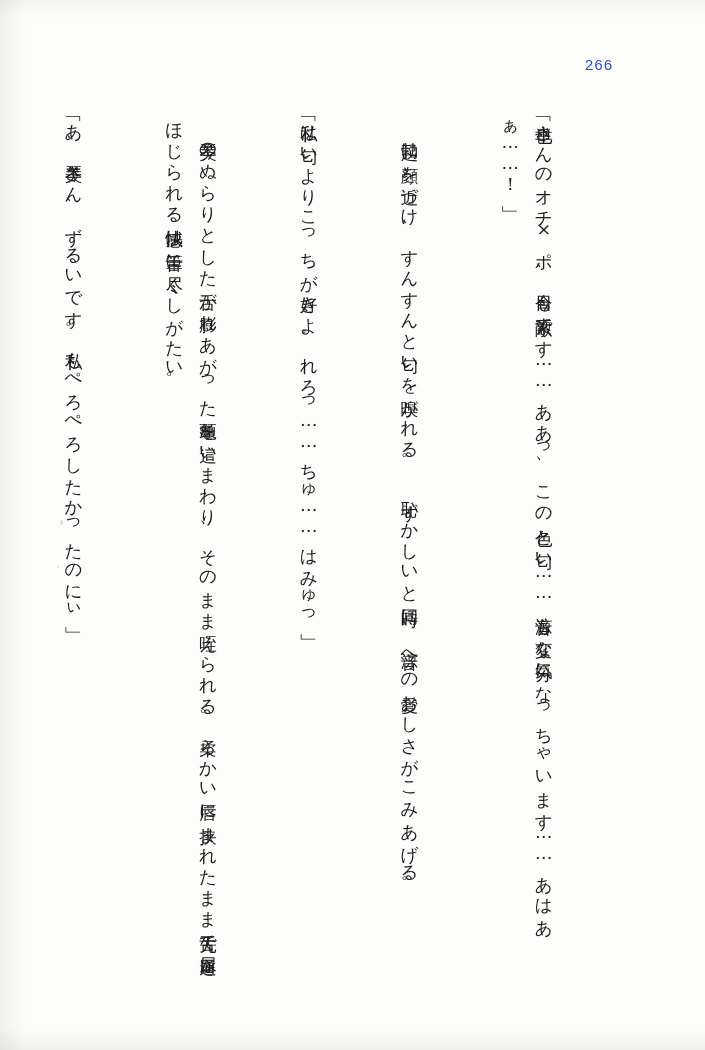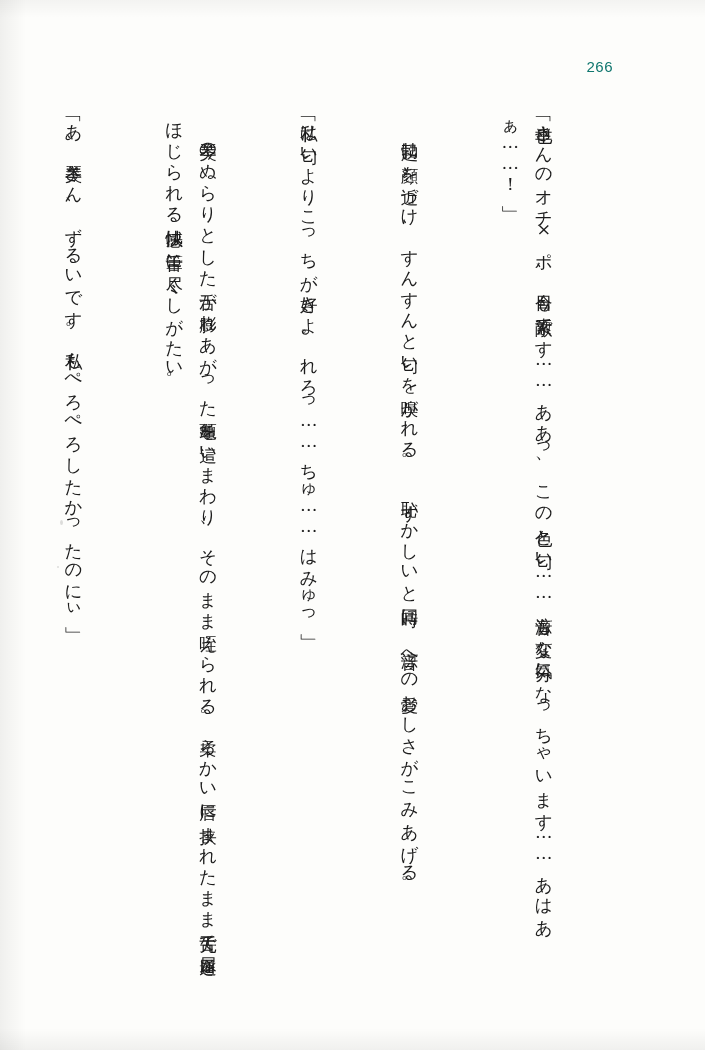--- a/index.html
+++ b/index.html
@@ -19,22 +19,22 @@
     position: absolute;
     inset: 0;
     background: #fdfdfb;
   }
   .page-number {
     position: absolute;
     top: 58px;
     right: 92px;
     font-size: 15px;
     letter-spacing: 0.5px;
-    color: #0f766e;
-    font-family: Liberation Sans, sans-serif;
+    color: #1d4ed8;
+    font-family: Liberation Mono, monospace;
   }
   
   .text-body {
     position: absolute;
     top: 110px;
     right: 78px;
     height: 870px;
     width: 560px;
     writing-mode: vertical-rl;
     text-orientation: upright;

